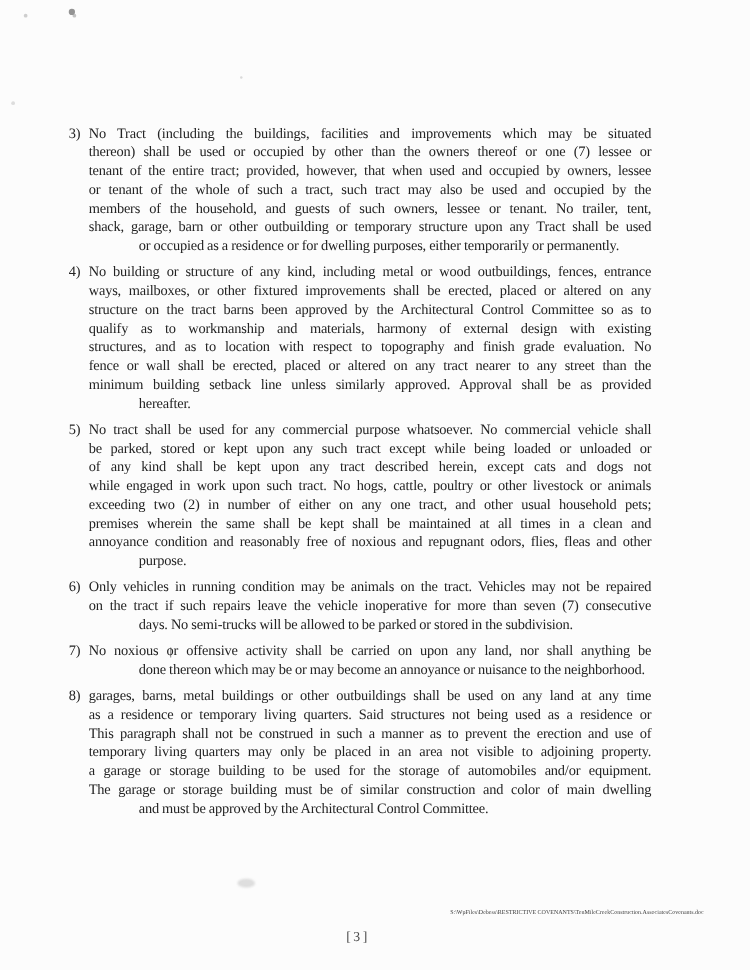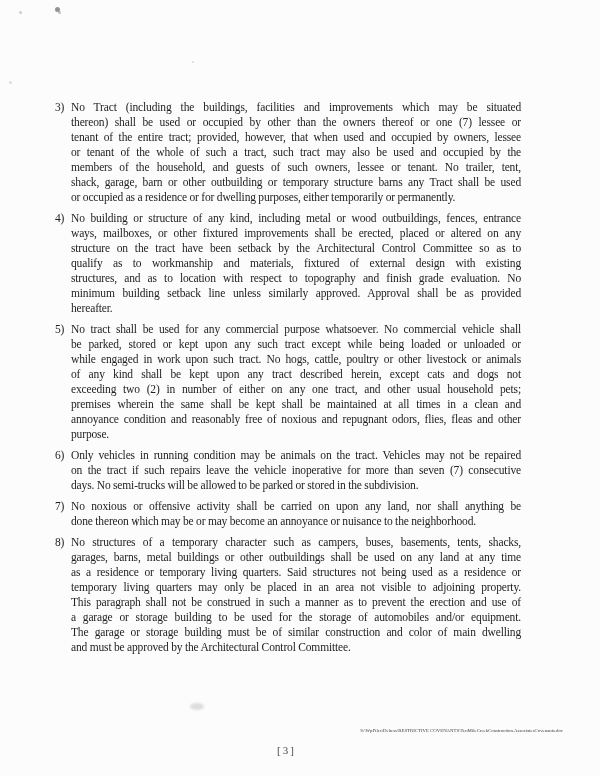--- a/index.html
+++ b/index.html
@@ -42,20 +42,21 @@
   }
   .ptext {
     width: 450px;
   }
   .line {
     text-align: justify;
     text-align-last: justify;
   }
   .line.last {
     text-align-last: left;
+    margin-left: 40px;
   }
   .footer-path {
     position: absolute;
     top: 728px;
     right: 37px;
     font-family: "Liberation Serif", serif;
     font-size: 4.8px;
     letter-spacing: 0;
     color: #3c3c3c;
     filter: blur(0.25px);
@@ -106,45 +107,46 @@
 
   <div class="content">
     <div class="para">
       <div class="num">3)</div>
       <div class="ptext">
           <div class="line">No Tract (including the buildings, facilities and improvements which may be situated</div>
           <div class="line">thereon) shall be used or occupied by other than the owners thereof or one (7) lessee or</div>
           <div class="line">tenant of the entire tract; provided, however, that when used and occupied by owners, lessee</div>
           <div class="line">or tenant of the whole of such a tract, such tract may also be used and occupied by the</div>
           <div class="line">members of the household, and guests of such owners, lessee or tenant. No trailer, tent,</div>
-          <div class="line">shack, garage, barn or other outbuilding or temporary structure barns any Tract shall be used</div>
+          <div class="line">shack, garage, barn or other outbuilding or temporary structure upon any Tract shall be used</div>
           <div class="line last">or occupied as a residence or for dwelling purposes, either temporarily or permanently.</div>
         </div>
     </div>
 
     <div class="para">
       <div class="num">4)</div>
       <div class="ptext">
           <div class="line">No building or structure of any kind, including metal or wood outbuildings, fences, entrance</div>
           <div class="line">ways, mailboxes, or other fixtured improvements shall be erected, placed or altered on any</div>
-          <div class="line">structure on the tract have been setback by the Architectural Control Committee so as to</div>
-          <div class="line">qualify as to workmanship and materials, fixtured of external design with existing</div>
+          <div class="line">structure on the tract barns been approved by the Architectural Control Committee so as to</div>
+          <div class="line">qualify as to workmanship and materials, harmony of external design with existing</div>
           <div class="line">structures, and as to location with respect to topography and finish grade evaluation. No</div>
+          <div class="line">fence or wall shall be erected, placed or altered on any tract nearer to any street than the</div>
           <div class="line">minimum building setback line unless similarly approved. Approval shall be as provided</div>
           <div class="line last">hereafter.</div>
         </div>
     </div>
 
     <div class="para">
       <div class="num">5)</div>
       <div class="ptext">
           <div class="line">No tract shall be used for any commercial purpose whatsoever. No commercial vehicle shall</div>
           <div class="line">be parked, stored or kept upon any such tract except while being loaded or unloaded or</div>
+          <div class="line">of any kind shall be kept upon any tract described herein, except cats and dogs not</div>
           <div class="line">while engaged in work upon such tract. No hogs, cattle, poultry or other livestock or animals</div>
-          <div class="line">of any kind shall be kept upon any tract described herein, except cats and dogs not</div>
           <div class="line">exceeding two (2) in number of either on any one tract, and other usual household pets;</div>
           <div class="line">premises wherein the same shall be kept shall be maintained at all times in a clean and</div>
           <div class="line">annoyance condition and reasonably free of noxious and repugnant odors, flies, fleas and other</div>
           <div class="line last">purpose.</div>
         </div>
     </div>
 
     <div class="para">
       <div class="num">6)</div>
       <div class="ptext">
@@ -158,25 +160,24 @@
       <div class="num">7)</div>
       <div class="ptext">
           <div class="line">No noxious or offensive activity shall be carried on upon any land, nor shall anything be</div>
           <div class="line last">done thereon which may be or may become an annoyance or nuisance to the neighborhood.</div>
         </div>
     </div>
 
     <div class="para">
       <div class="num">8)</div>
       <div class="ptext">
-          <div class="line">No structures of a temporary character such as campers, buses, basements, tents, shacks,</div>
           <div class="line">garages, barns, metal buildings or other outbuildings shall be used on any land at any time</div>
           <div class="line">as a residence or temporary living quarters. Said structures not being used as a residence or</div>
+          <div class="line">This paragraph shall not be construed in such a manner as to prevent the erection and use of</div>
           <div class="line">temporary living quarters may only be placed in an area not visible to adjoining property.</div>
-          <div class="line">This paragraph shall not be construed in such a manner as to prevent the erection and use of</div>
           <div class="line">a garage or storage building to be used for the storage of automobiles and/or equipment.</div>
           <div class="line">The garage or storage building must be of similar construction and color of main dwelling</div>
           <div class="line last">and must be approved by the Architectural Control Committee.</div>
         </div>
     </div>
   </div>
 
   <div class="footer-path">S:\WpFiles\Debess\RESTRICTIVE COVENANTS\TenMileCreekConstruction.AssociatesCovenants.doc</div>
   <div class="page-number">[3]</div>
 

